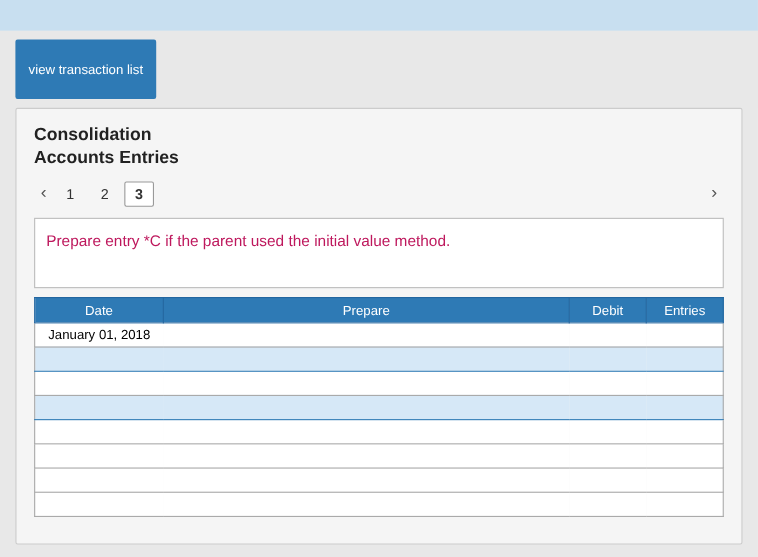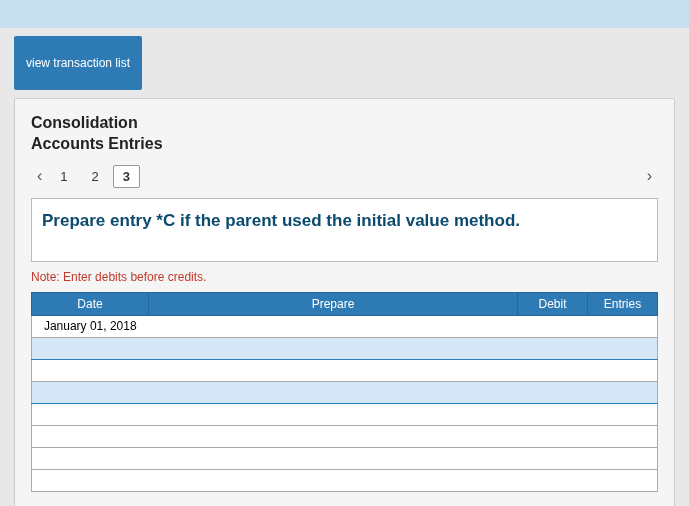--- a/index.html
+++ b/index.html
@@ -70,23 +70,22 @@
     }
     .page-spacer {
       flex: 1;
     }
     .instruction-box {
       border: 1px solid #bbb;
       background: #fff;
       padding: 12px 10px;
       min-height: 64px;
       margin-bottom: 8px;
-      font-size: 17px;
-      color: #0c4a6e;
-      font-weight: bold;
+      font-size: 14px;
+      color: #be185d;
     }
     .note-text {
       color: #c0392b;
       font-size: 12px;
       margin-bottom: 8px;
     }
     
     .entry-table {
       width: 100%;
       border-collapse: collapse;
@@ -187,21 +186,20 @@
     <span class="page-num">2</span>
     <span class="page-num active">3</span>
     <div class="page-spacer"></div>
     <span class="page-arrow">›</span>
   </div>
 
   <div class="instruction-box">
     <span>Prepare entry *C if the parent used the initial value method.</span>
   </div>
 
-  <div class="note-text">Note: Enter debits before credits.</div>
 
   <table class="entry-table">
     <thead>
       <tr>
         <th class="date-col">Date</th>
         <th class="accounts-col">Prepare</th>
         <th class="debit-col">Debit</th>
         <th class="credit-col">Entries</th>
       </tr>
     </thead>

